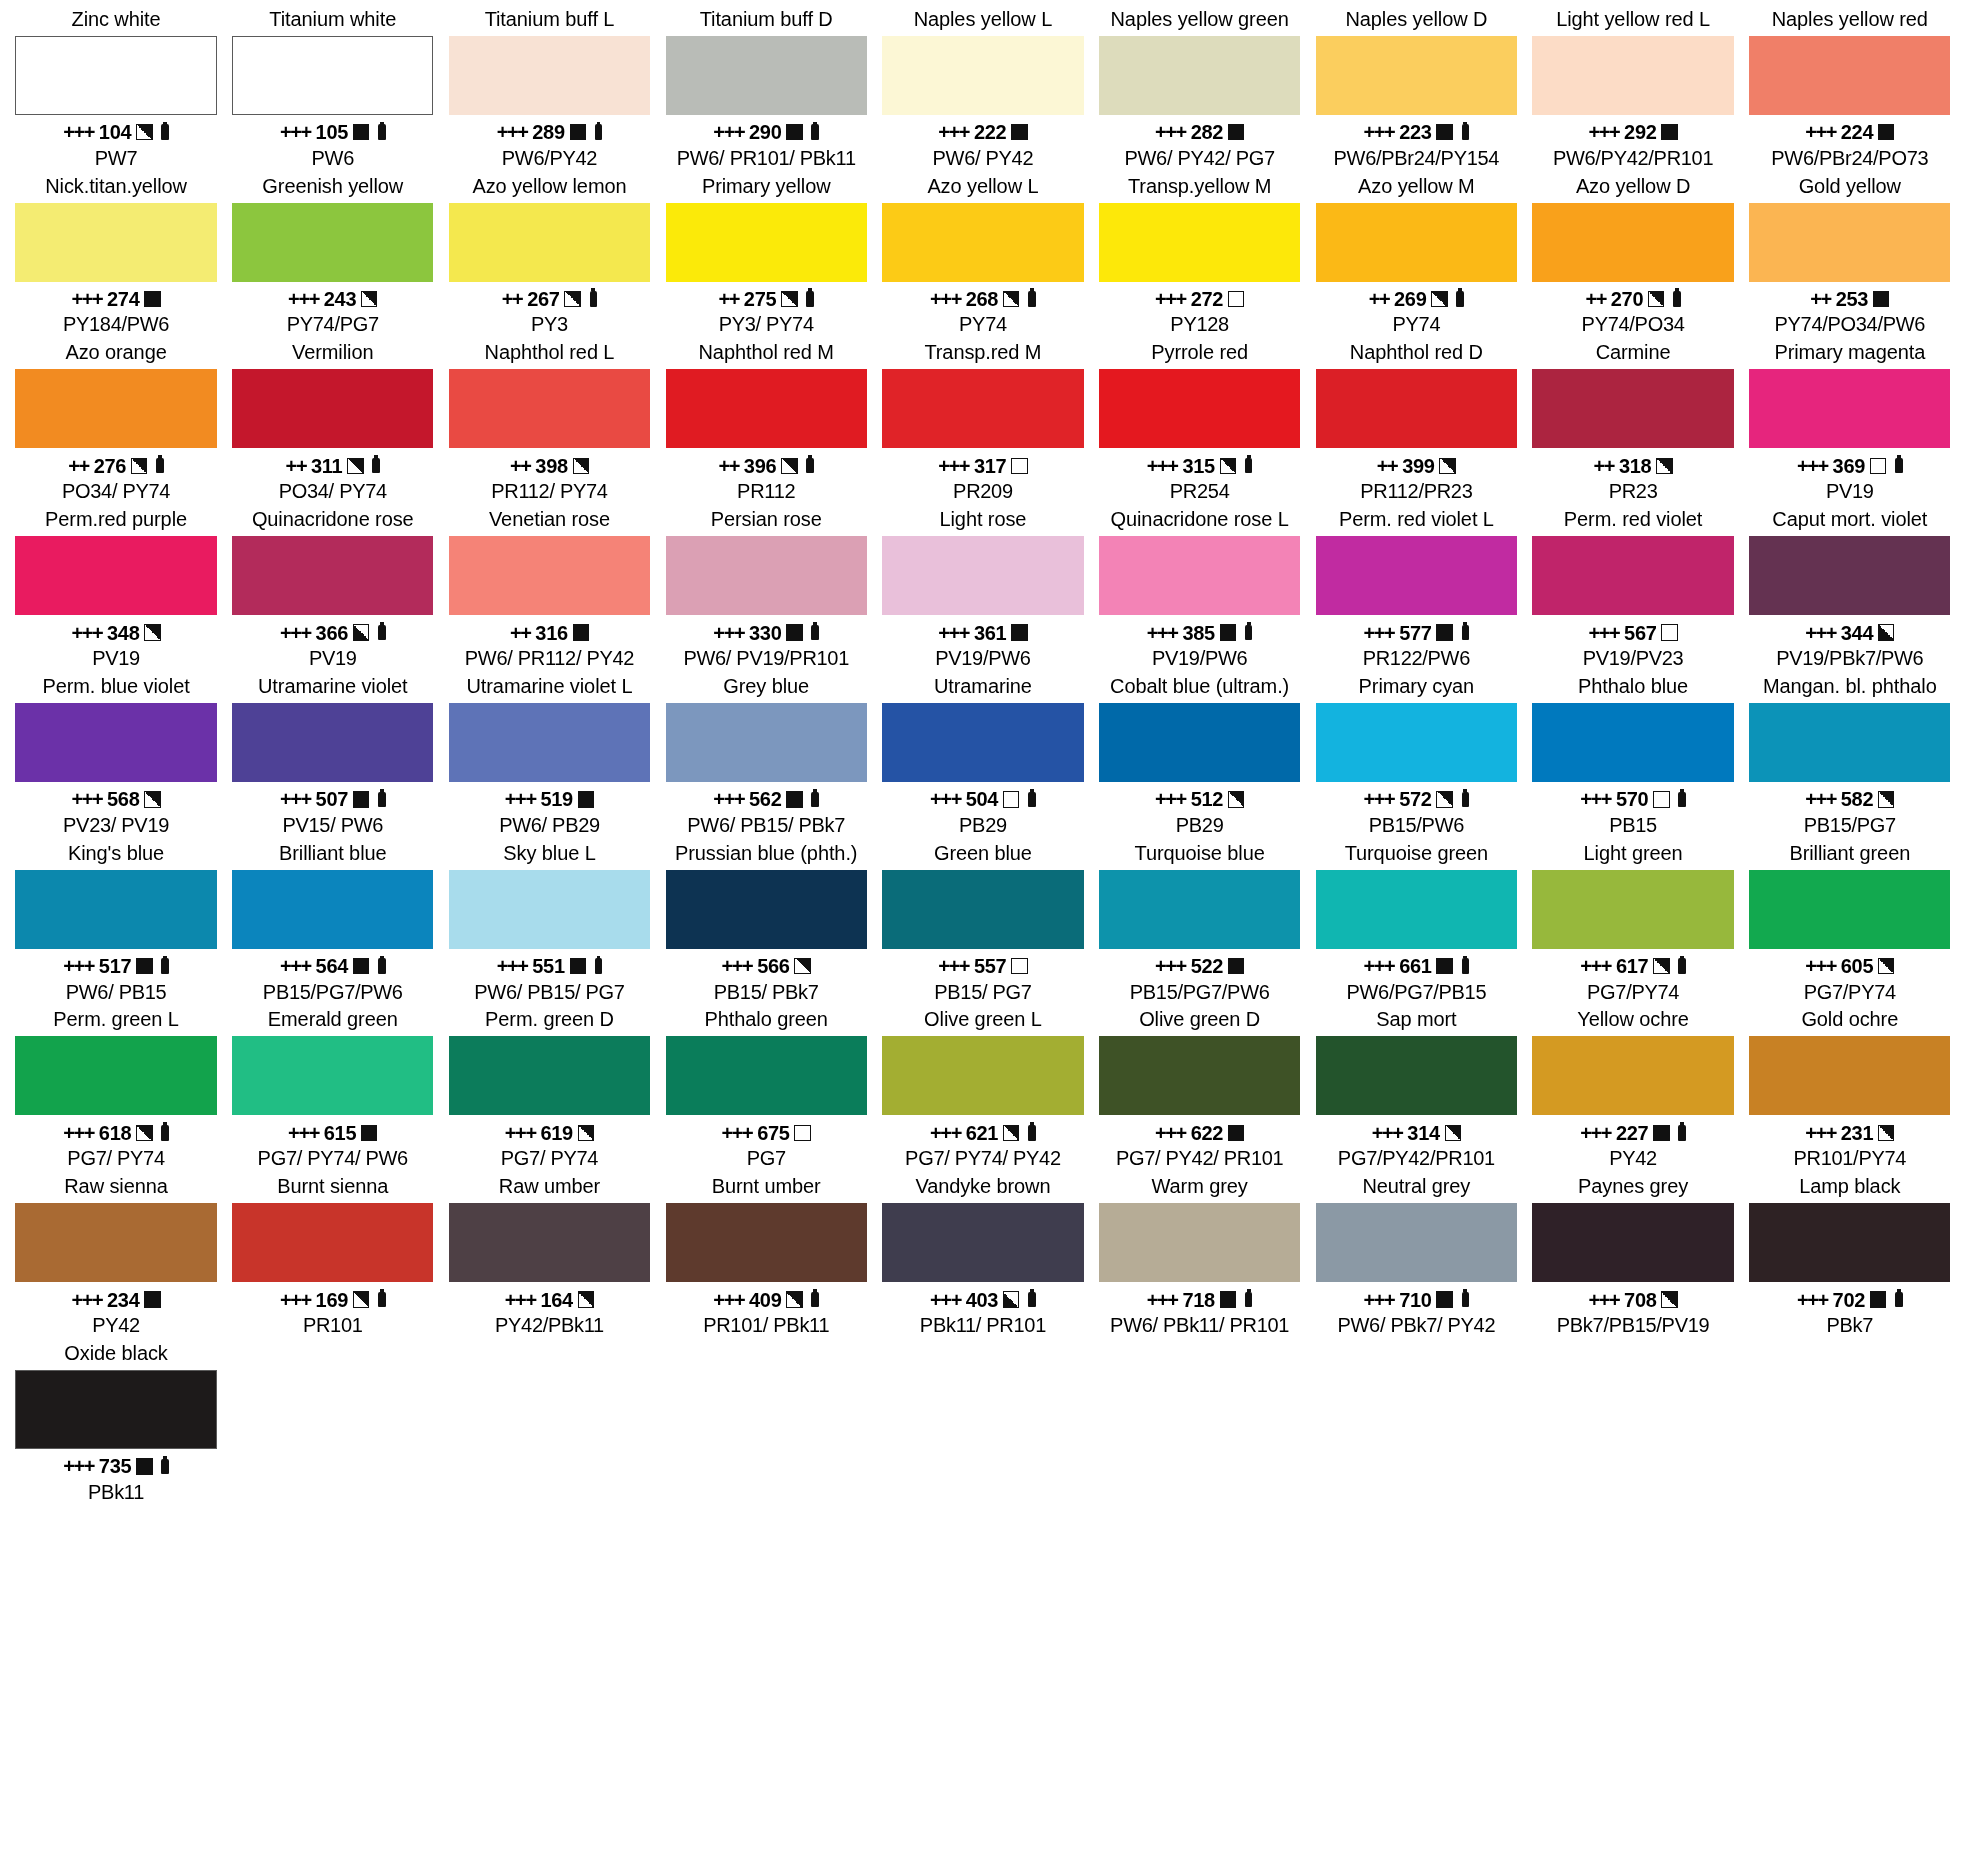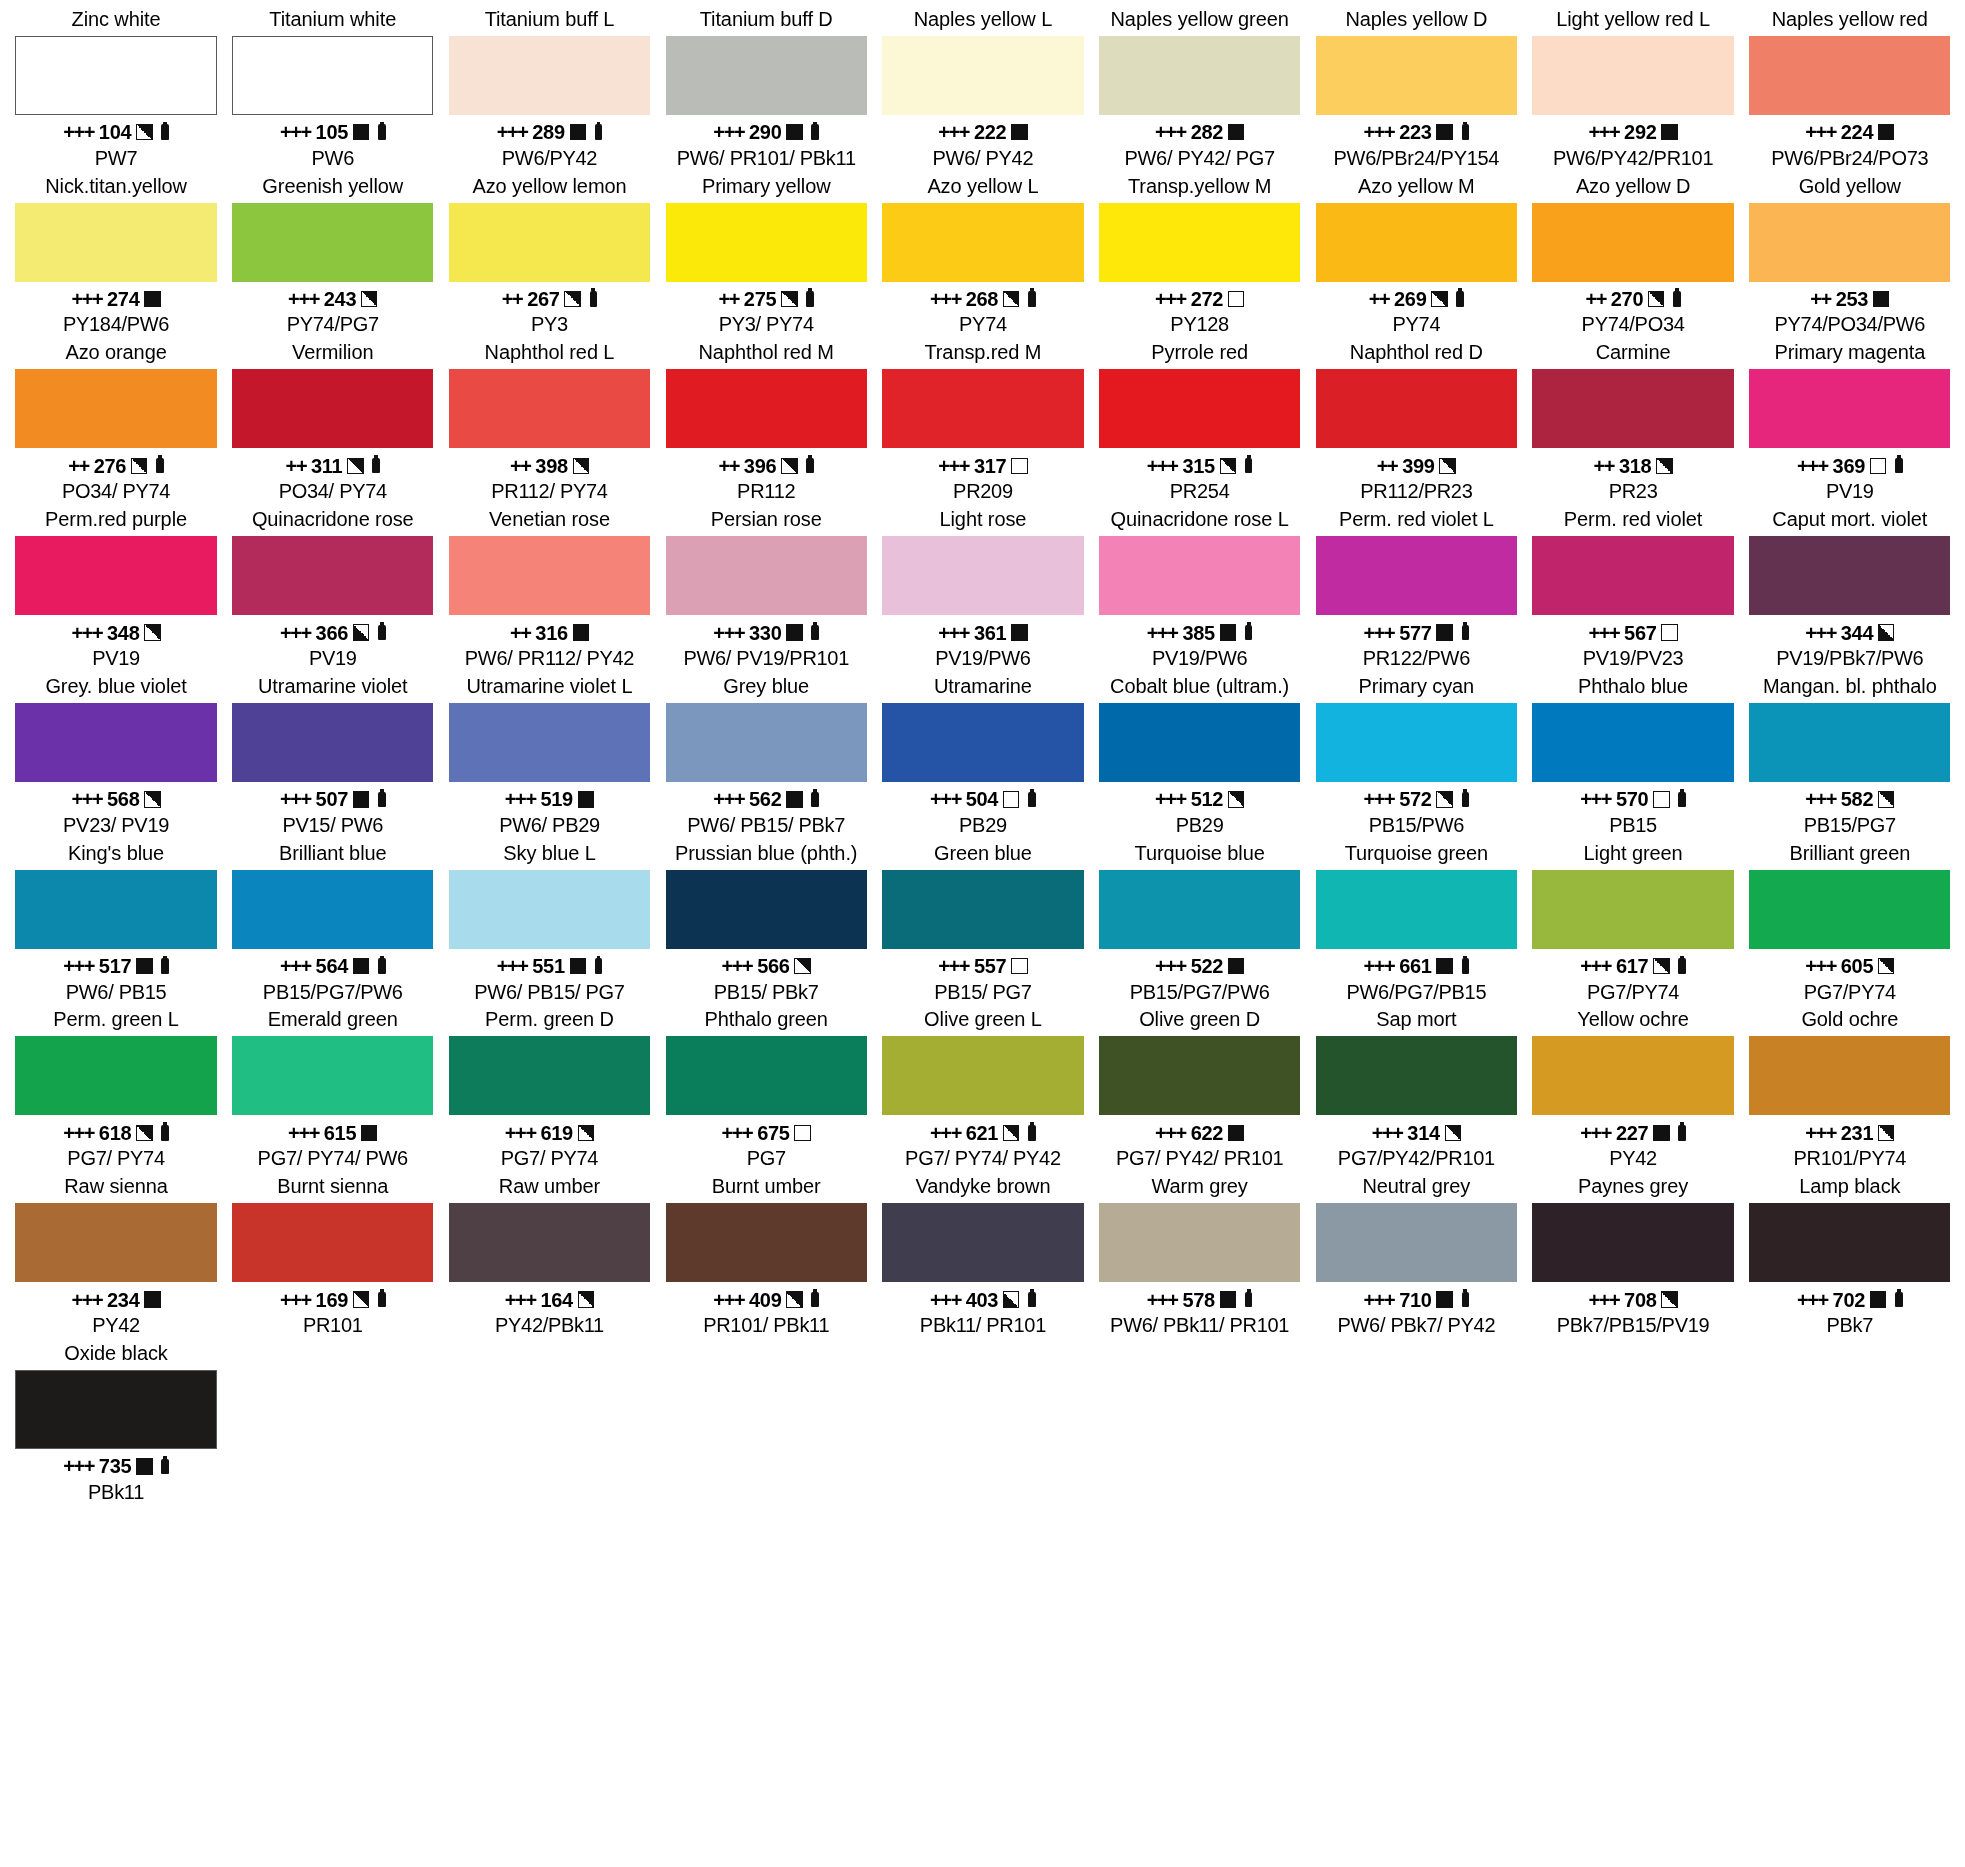--- a/index.html
+++ b/index.html
@@ -487,21 +487,21 @@
         <div class="sw-meta">
           <span class="sw-lf">+++</span>
           <span class="sw-code">344</span>
           <span class="gl gl-semi2"></span>
         </div>
         <div class="sw-pig">PV19/PBk7/PW6</div>
       </div>
     </div>
     <div class="row">
       <div class="swatch-cell">
-        <div class="sw-name">Grey. blue violet</div>
+        <div class="sw-name">Perm. blue violet</div>
         <div class="sw-chip" style="background: rgb(107, 49, 168);"></div>
         <div class="sw-meta">
           <span class="sw-lf">+++</span>
           <span class="sw-code">568</span>
           <span class="gl gl-semi"></span>
         </div>
         <div class="sw-pig">PV23/ PV19</div>
       </div>
       <div class="swatch-cell">
         <div class="sw-name">Utramarine violet</div>
@@ -833,21 +833,21 @@
           <span class="gl gl-semi2"></span>
           <span class="tube"></span>
         </div>
         <div class="sw-pig">PBk11/ PR101</div>
       </div>
       <div class="swatch-cell">
         <div class="sw-name">Warm grey</div>
         <div class="sw-chip" style="background: rgb(182, 172, 150);"></div>
         <div class="sw-meta">
           <span class="sw-lf">+++</span>
-          <span class="sw-code">578</span>
+          <span class="sw-code">718</span>
           <span class="gl gl-opaque"></span>
           <span class="tube"></span>
         </div>
         <div class="sw-pig">PW6/ PBk11/ PR101</div>
       </div>
       <div class="swatch-cell">
         <div class="sw-name">Neutral grey</div>
         <div class="sw-chip" style="background: rgb(139, 153, 165);"></div>
         <div class="sw-meta">
           <span class="sw-lf">+++</span>

